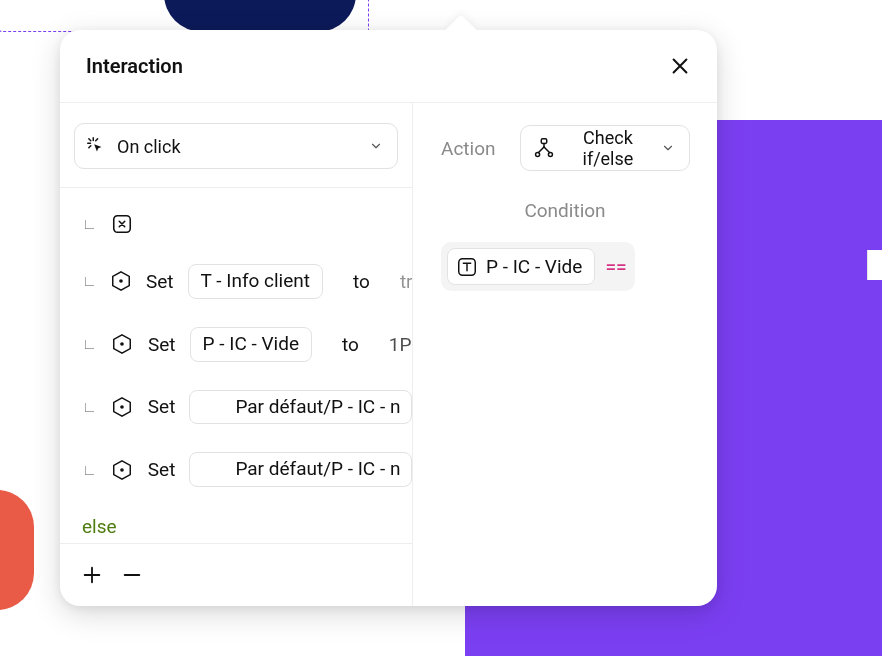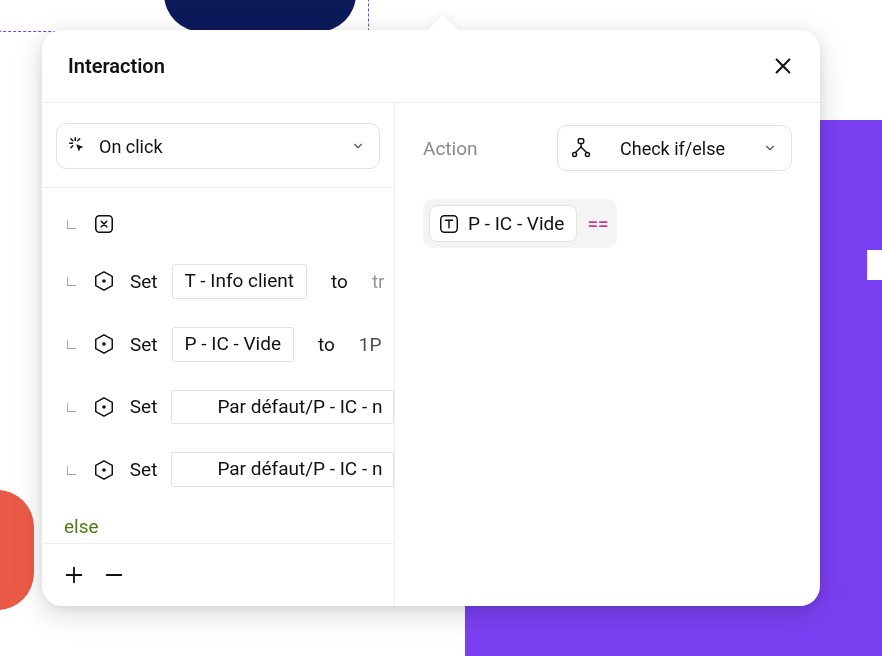--- a/index.html
+++ b/index.html
@@ -76,23 +76,23 @@
     top: 250px;
     width: 14px;
     height: 30px;
     background: #fff;
     border-left: 1px solid #e4e4e4;
   }
 
   
   .popover {
     position: absolute;
-    left: 42px;
+    left: 60px;
     top: 30px;
-    width: 778px;
+    width: 657px;
     height: 576px;
     background: #fff;
     border-radius: 20px;
     box-shadow: 0 8px 30px rgba(0,0,0,0.15), 0 2px 10px rgba(0,0,0,0.07);
     display: flex;
     flex-direction: column;
   }
   .pop-arrow {
     position: absolute;
     top: -11px;
@@ -185,29 +185,29 @@
     width: 24px; height: 24px;
     display: flex; align-items: center; justify-content: center;
   }
   .ic-box svg { width: 22px; height: 22px; }
   .act-word {
     font-size: 19px;
     color: #111;
   }
   .token {
     border: 1px solid #e2e2e2;
-    border-radius: 2px;
+    border-radius: 8px;
     padding: 5px 12px;
     font-size: 19px;
     color: #111;
     line-height: 1.2;
     display: inline-block;
   }
   .clipped { max-width: 200px; overflow: hidden; text-overflow: clip; padding-left: 45px; }
-  .to-word { font-size: 19px; color: #111; margin: 0 10px; }
+  .to-word { font-size: 19px; color: #111; margin: 0 16px; }
   .else-word {
     font-size: 19px;
     color: #4d7c0f;
     padding-left: 0px;
   }
 
   .footer-tools {
     border-top: 1px solid #eee;
     height: 62px;
     display: flex;
@@ -219,20 +219,21 @@
     width: 24px; height: 24px;
     cursor: pointer;
     display: flex; align-items: center; justify-content: center;
   }
   .tool-btn svg { width: 22px; height: 22px; }
 
   .pane-right {
     flex: 1;
     padding: 22px 28px;
     overflow: hidden;
+    text-align: center;
   }
   .form-row {
     display: flex;
     align-items: center;
     gap: 24px;
     margin-bottom: 28px;
   }
   .form-label {
     font-size: 19px;
     color: #8a8a8a;
@@ -430,20 +431,21 @@
               <circle cx="19" cy="19" r="2.2"></circle>
             </g>
           </svg>
           <span class="label">Check if/else</span>
           <svg class="chev" viewBox="0 0 24 24">
               <path d="M6 9 L12 15 L18 9" stroke="#555" stroke-width="2" fill="none" stroke-linecap="round" stroke-linejoin="round"></path>
             </svg>
         </div>
       </div>
 
+      <div class="cond-label">Condition</div>
 
       <div class="cond-row">
         <span class="cond-token">
           <svg class="ti" viewBox="0 0 24 24">
               <rect x="3" y="3" width="18" height="18" rx="4" stroke="#111" stroke-width="1.6" fill="none"></rect>
               <path d="M8 8 H16 M12 8 V16" stroke="#111" stroke-width="1.6" stroke-linecap="round"></path>
             </svg>
           <span>P - IC - Vide</span>
         </span>
         <span class="op">==</span>

